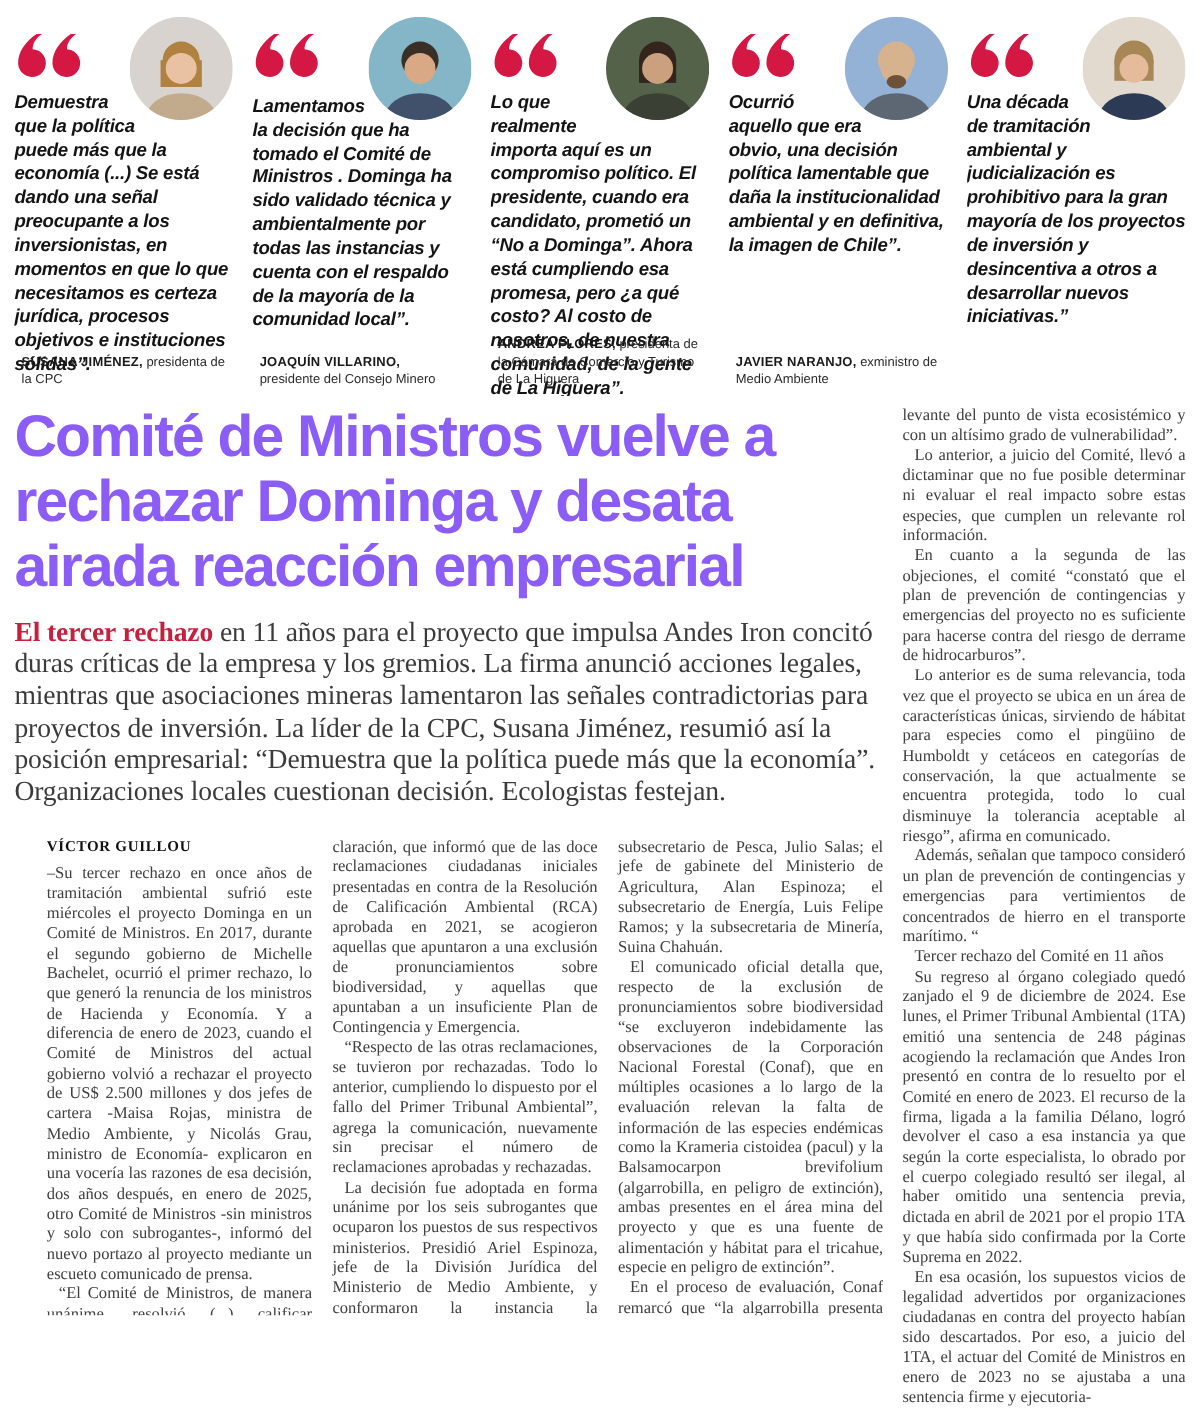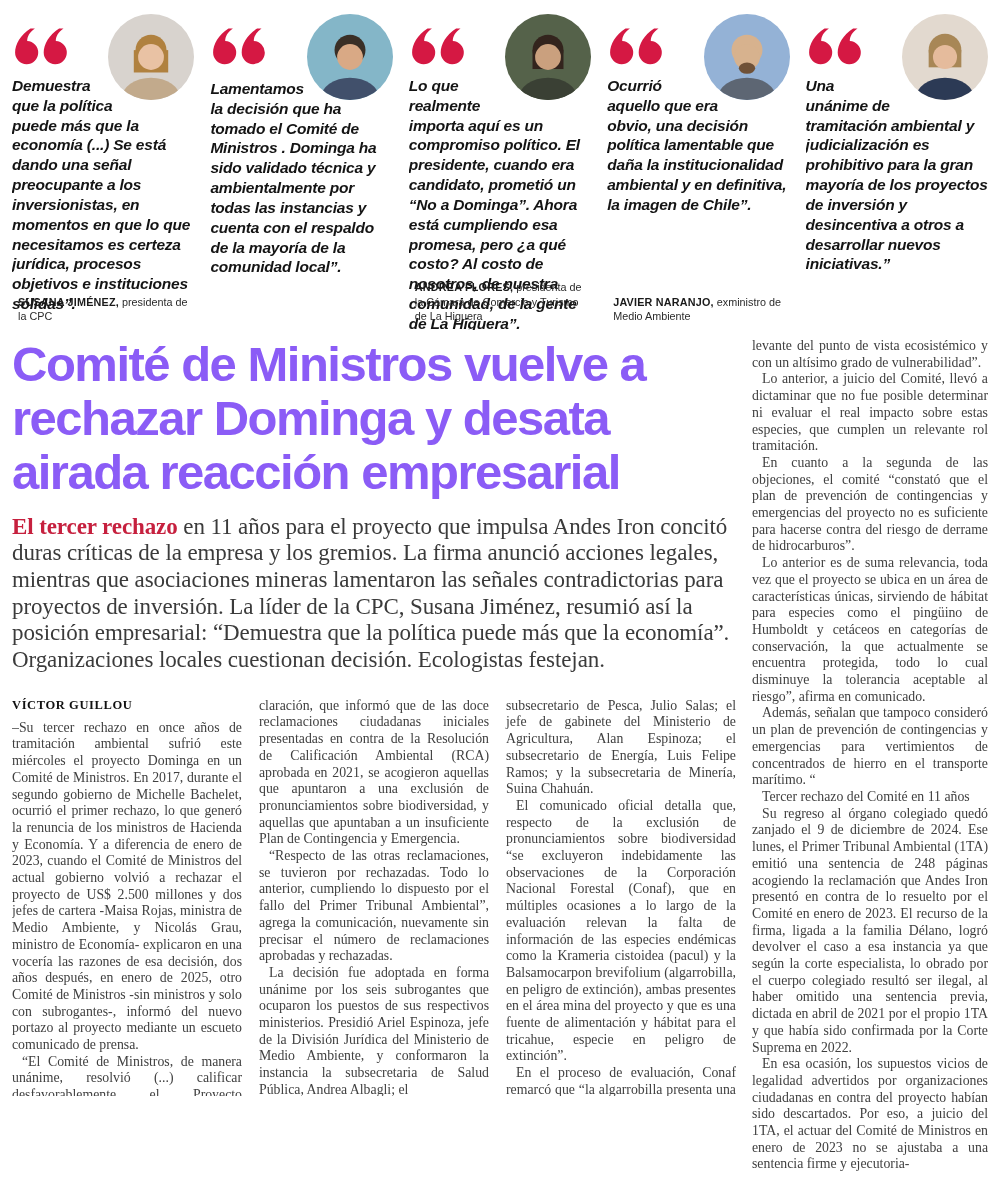--- a/index.html
+++ b/index.html
@@ -56,21 +56,21 @@
     color:#8b5cf6; margin-top:2px;
   }
   .lead {
     margin-top:14px; font-size:23px; line-height:1.16; color:#3b3b3b;
     letter-spacing:-0.1px;
   }
   .lead .lead-highlight { color:#c6203e; font-weight:bold; }
 
   .body-cols {
     display:grid; grid-template-columns:repeat(3, 1fr); gap:17px;
-    margin-top:24px; height:398px; overflow:hidden;
+    margin-top:24px; height:398px; overflow:hidden;margin-left:27px;
   }
   .byline {
     font-family:"Liberation Serif", serif; font-weight:bold;
     font-size:12.5px; letter-spacing:0.6px; margin-bottom:7px; color:#111;
   }
   .bcol p, .right-col p {
     font-size:13.8px; line-height:16.7px; text-align:justify; color:#404040;
   }
   .bcol p + p, .right-col p + p { text-indent:10px; }
 
@@ -113,20 +113,24 @@
           <circle cx="50" cy="42" r="18" style="fill:var(--hair)"></circle>
           <circle cx="50" cy="50" r="15" style="fill:var(--skin)"></circle>
           <ellipse cx="50" cy="64" rx="9" ry="6" style="fill:var(--beard)"></ellipse>
         </svg>
       </span>
       <svg class="quote-icon" viewBox="0 0 60 34">
         <path d="M15 1 C6 7 1 15 1 23 a10.5 10.5 0 1 0 11 -10.5 c0 -4 2 -8 7 -11.5 z" fill="#d51843"></path>
         <path d="M41 1 C32 7 27 15 27 23 a10.5 10.5 0 1 0 11 -10.5 c0 -4 2 -8 7 -11.5 z" fill="#d51843"></path>
       </svg>
       <p class="quote-text">Lamentamos la decisión que ha tomado el Comité de Ministros . Dominga ha sido validado técnica y ambientalmente por todas las instancias y cuenta con el respaldo de la mayoría de la comunidad local”.</p>
+      <footer class="attribution">
+        <span class="att-name">JOAQUÍN VILLARINO,</span><br>
+        <span class="att-role">presidente del Consejo Minero</span>
+      </footer>
     </article>
 
     <article class="quote-card">
       <span class="portrait av3">
         <svg viewBox="0 0 100 100">
           <rect width="100" height="100" style="fill:var(--bg)"></rect>
           <ellipse cx="50" cy="98" rx="34" ry="24" style="fill:var(--shirt)"></ellipse>
           <circle cx="50" cy="42" r="18" style="fill:var(--hair)"></circle>
           <rect x="32" y="42" width="36" height="22" style="fill:var(--hair)"></rect>
           <circle cx="50" cy="50" r="15" style="fill:var(--skin)"></circle>
@@ -173,21 +177,21 @@
           <circle cx="50" cy="42" r="19" style="fill:var(--hair)"></circle>
           <rect x="31" y="42" width="38" height="20" style="fill:var(--hair)"></rect>
           <circle cx="50" cy="50" r="14" style="fill:var(--skin)"></circle>
           <ellipse cx="50" cy="64" rx="9" ry="6" style="fill:var(--beard)"></ellipse>
         </svg>
       </span>
       <svg class="quote-icon" viewBox="0 0 60 34">
         <path d="M15 1 C6 7 1 15 1 23 a10.5 10.5 0 1 0 11 -10.5 c0 -4 2 -8 7 -11.5 z" fill="#d51843"></path>
         <path d="M41 1 C32 7 27 15 27 23 a10.5 10.5 0 1 0 11 -10.5 c0 -4 2 -8 7 -11.5 z" fill="#d51843"></path>
       </svg>
-      <p class="quote-text">Una unánime de tramitación ambiental y judicialización es prohibitivo para la gran mayoría de los proyectos de inversión y desincentiva a otros a desarrollar nuevos iniciativas.”</p>
+      <p class="quote-text">Una década de tramitación ambiental y judicialización es prohibitivo para la gran mayoría de los proyectos de inversión y desincentiva a otros a desarrollar nuevos iniciativas.”</p>
     </article>
 
   </section>
 
   <div class="content-grid">
 
     <div class="left-zone">
       <h1 class="headline">Comité de Ministros vuelve a rechazar Dominga y desata airada reacción empresarial</h1>
 
       <p class="lead"><span class="lead-highlight">El tercer rechazo</span><span> en 11 años para el proyecto que impulsa Andes Iron concitó duras críticas de la empresa y los gremios. La firma anunció acciones legales, mientras que asociaciones mineras lamentaron las señales contradictorias para proyectos de inversión. La líder de la CPC, Susana Jiménez, resumió así la posición empresarial: “Demuestra que la política puede más que la economía”. Organizaciones locales cuestionan decisión. Ecologistas festejan.</span></p>
@@ -206,21 +210,21 @@
         <div class="bcol">
           <p>subsecretario de Pesca, Julio Salas; el jefe de gabinete del Ministerio de Agricultura, Alan Espinoza; el subsecretario de Energía, Luis Felipe Ramos; y la subsecretaria de Minería, Suina Chahuán.</p>
           <p>El comunicado oficial detalla que, respecto de la exclusión de pronunciamientos sobre biodiversidad “se excluyeron indebidamente las observaciones de la Corporación Nacional Forestal (Conaf), que en múltiples ocasiones a lo largo de la evaluación relevan la falta de información de las especies endémicas como la Krameria cistoidea (pacul) y la Balsamocarpon brevifolium (algarrobilla, en peligro de extinción), ambas presentes en el área mina del proyecto y que es una fuente de alimentación y hábitat para el tricahue, especie en peligro de extinción”.</p>
           <p>En el proceso de evaluación, Conaf remarcó que “la algarrobilla presenta una distribución natural muy acotada al límite norte de la región (...) siendo una especie re-</p>
         </div>
       </div>
     </div>
 
     <aside class="right-col">
       <p>levante del punto de vista ecosistémico y con un altísimo grado de vulnerabilidad”.</p>
-      <p>Lo anterior, a juicio del Comité, llevó a dictaminar que no fue posible determinar ni evaluar el real impacto sobre estas especies, que cumplen un relevante rol tramitación.</p>
+      <p>Lo anterior, a juicio del Comité, llevó a dictaminar que no fue posible determinar ni evaluar el real impacto sobre estas especies, que cumplen un relevante rol información.</p>
       <p>En cuanto a la segunda de las objeciones, el comité “constató que el plan de prevención de contingencias y emergencias del proyecto no es suficiente para hacerse contra del riesgo de derrame de hidrocarburos”.</p>
       <p>Lo anterior es de suma relevancia, toda vez que el proyecto se ubica en un área de características únicas, sirviendo de hábitat para especies como el pingüino de Humboldt y cetáceos en categorías de conservación, la que actualmente se encuentra protegida, todo lo cual disminuye la tolerancia aceptable al riesgo”, afirma en comunicado.</p>
       <p>Además, señalan que tampoco consideró un plan de prevención de contingencias y emergencias para vertimientos de concentrados de hierro en el transporte marítimo. “</p>
       <p>Tercer rechazo del Comité en 11 años</p>
       <p>Su regreso al órgano colegiado quedó zanjado el 9 de diciembre de 2024. Ese lunes, el Primer Tribunal Ambiental (1TA) emitió una sentencia de 248 páginas acogiendo la reclamación que Andes Iron presentó en contra de lo resuelto por el Comité en enero de 2023. El recurso de la firma, ligada a la familia Délano, logró devolver el caso a esa instancia ya que según la corte especialista, lo obrado por el cuerpo colegiado resultó ser ilegal, al haber omitido una sentencia previa, dictada en abril de 2021 por el propio 1TA y que había sido confirmada por la Corte Suprema en 2022.</p>
       <p>En esa ocasión, los supuestos vicios de legalidad advertidos por organizaciones ciudadanas en contra del proyecto habían sido descartados. Por eso, a juicio del 1TA, el actuar del Comité de Ministros en enero de 2023 no se ajustaba a una sentencia firme y ejecutoria-</p>
 
     </aside>
 
   </div>

